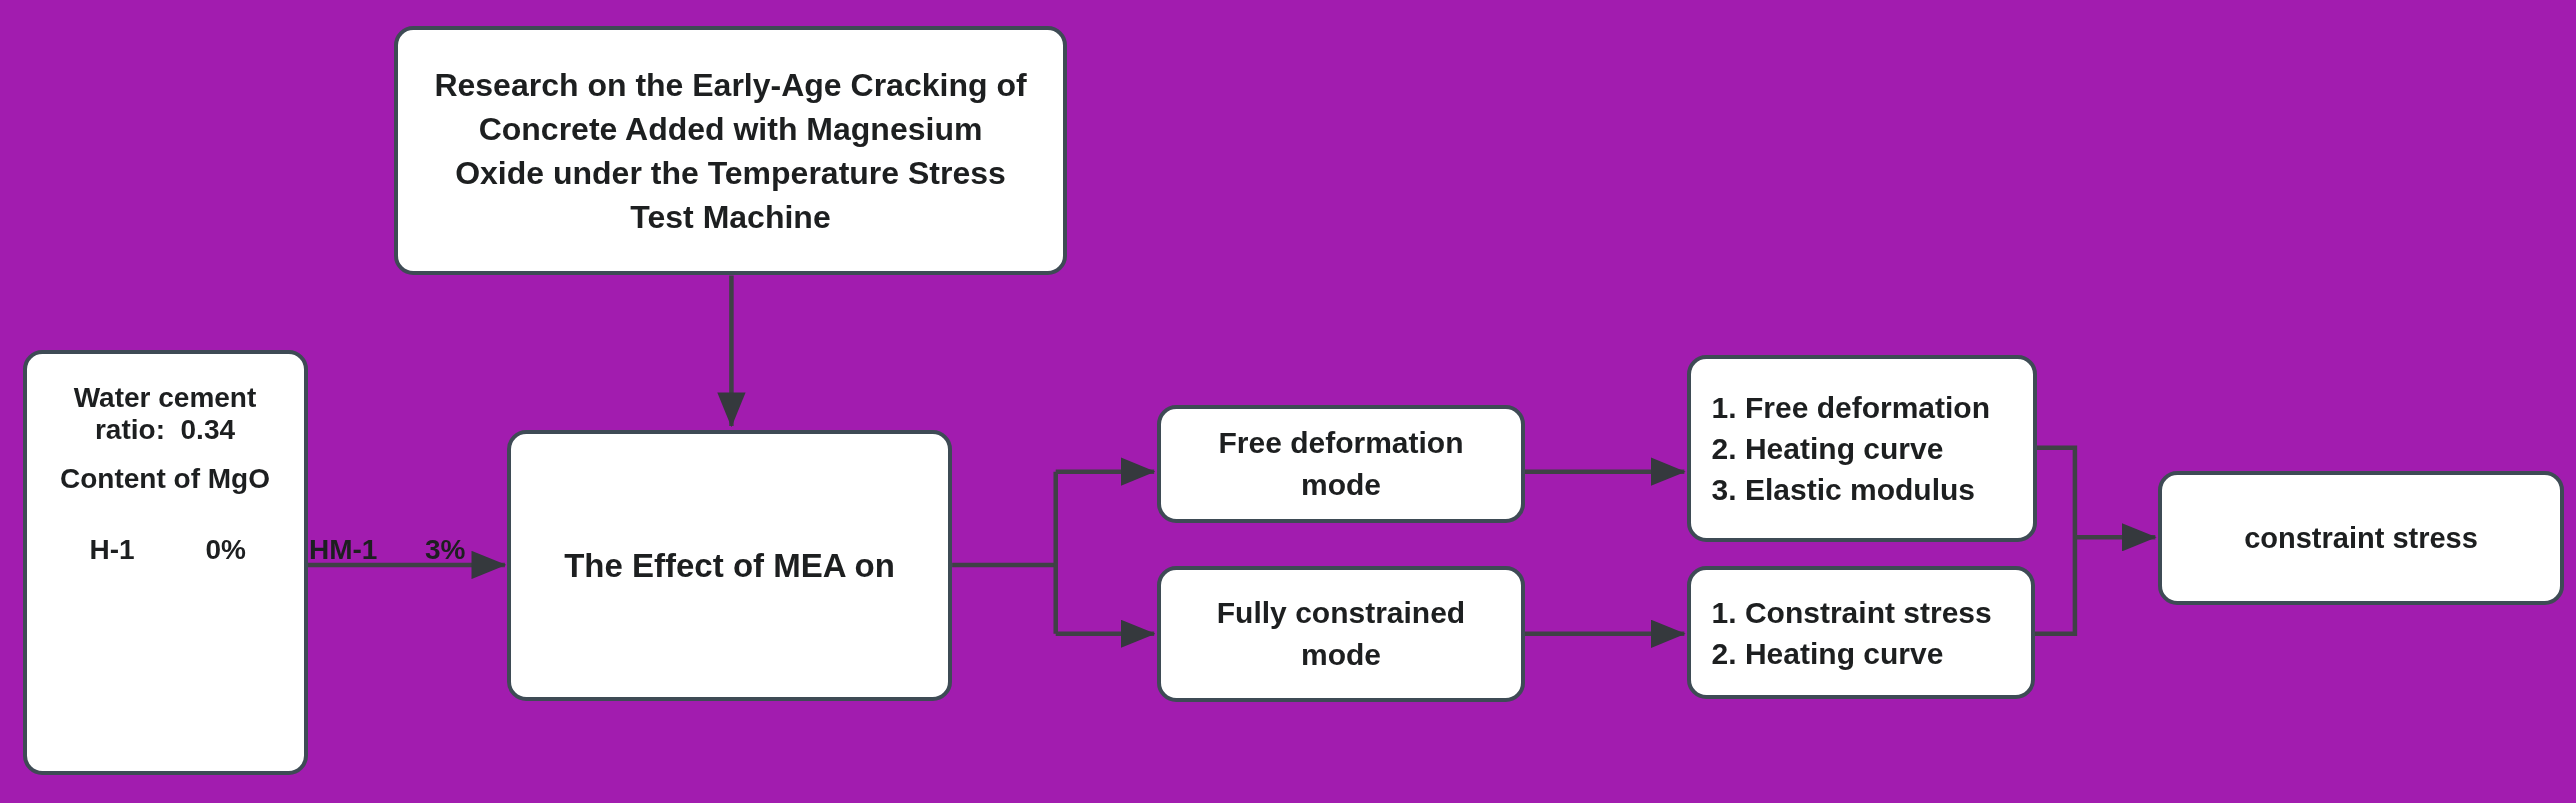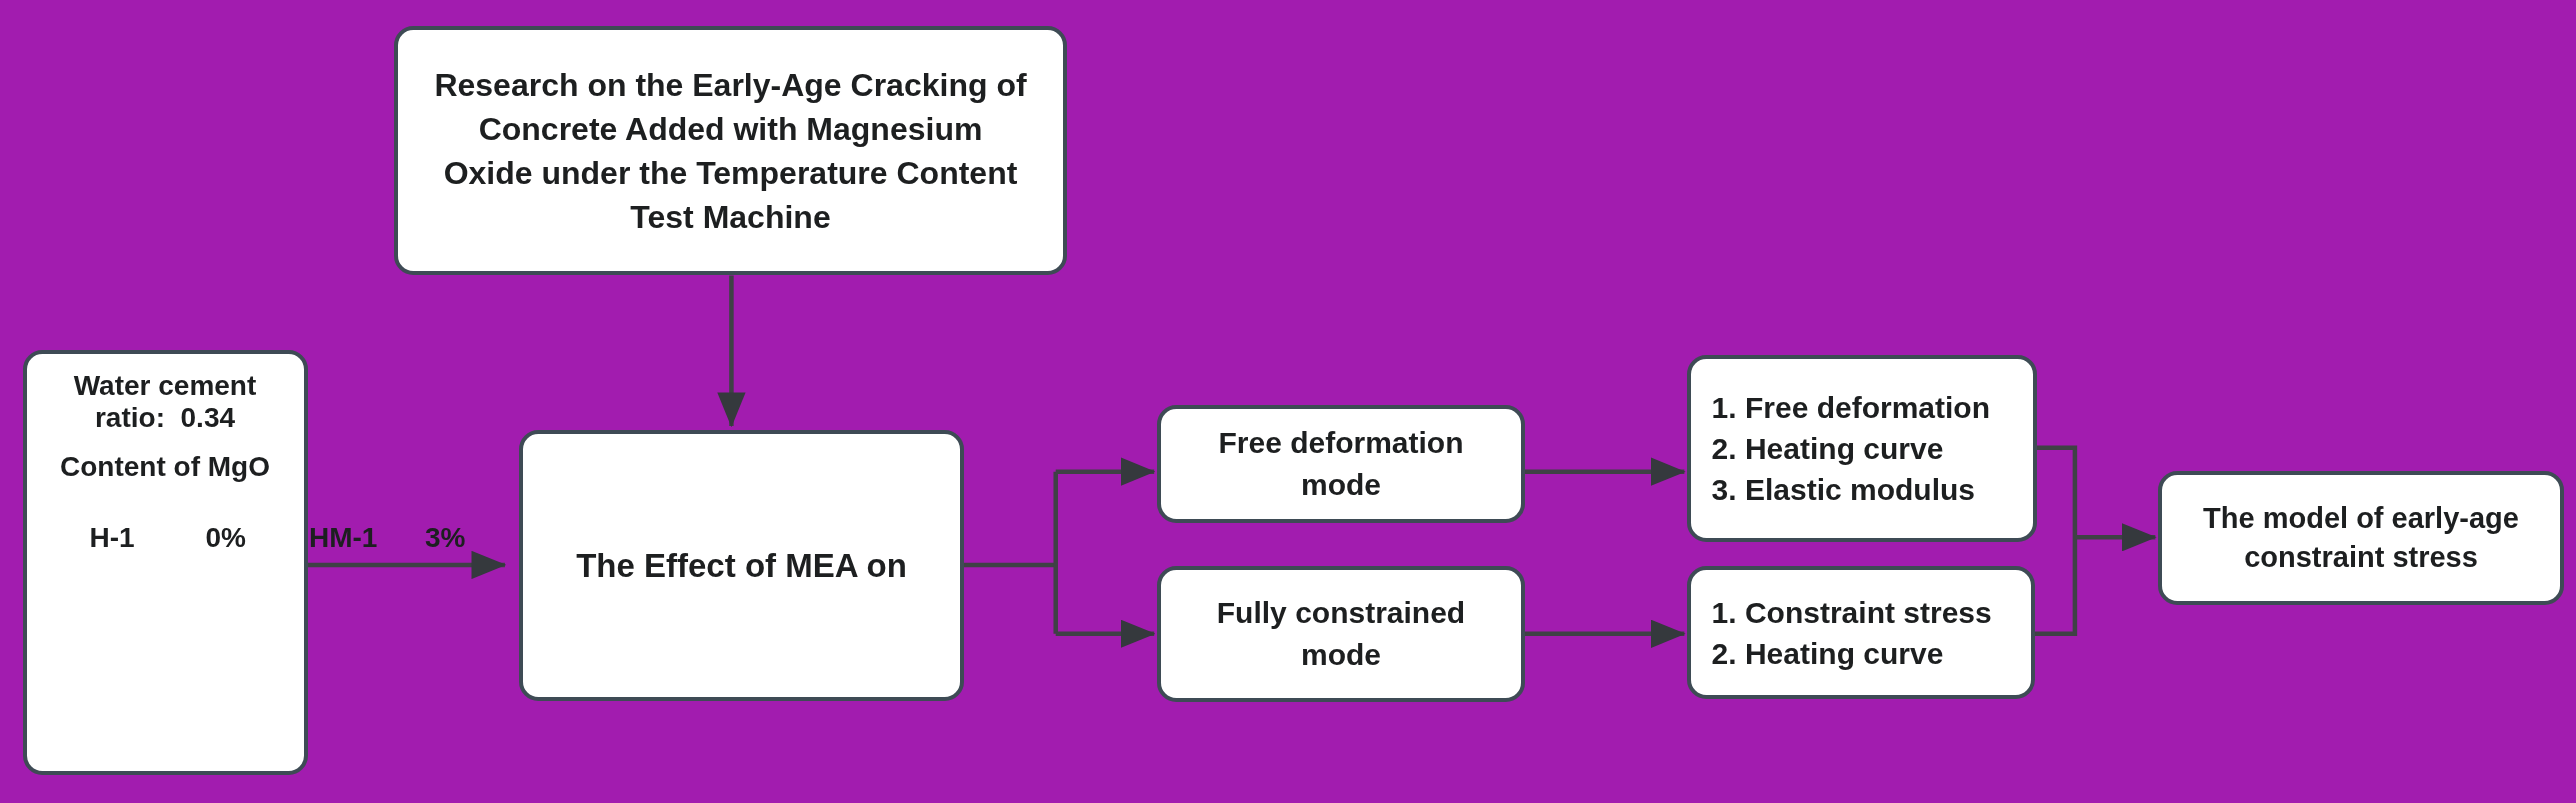--- a/index.html
+++ b/index.html
@@ -26,27 +26,27 @@
     text-align:center;
   }
   .box .ln{white-space:pre-wrap;}
 
   
   .top-box{left:394px;top:26px;width:673px;height:249px;font-size:32px;line-height:44px;}
   .left-box{
     left:22.5px;top:350px;width:285px;height:425px;
     font-size:28px;line-height:32px;
     justify-content:flex-start;
-    padding-top:16px;
+    padding-top:28px;
   }
   .left-box .lb-subtitle{margin-top:16.7px;}
   .lb-table{margin-top:32px;width:100%;display:flex;flex-direction:row;}
   .lb-row{display:flex;padding-left:63px;line-height:46px;text-align:left;}
   .lb-label{width:116px;}
-  .center-box{left:507px;top:430px;width:445px;height:271px;font-size:33px;line-height:47px;margin-left:12px;}
+  .center-box{left:507px;top:430px;width:445px;height:271px;font-size:33px;line-height:47px;}
   .mode-box{width:368px;font-size:30px;line-height:42px;}
   .free-mode-box{left:1157px;top:405px;height:118px;}
   .constrained-mode-box{left:1157px;top:566px;height:136px;text-align:center;}
   .outputs-box{
     width:350px;font-size:30px;line-height:41px;
     align-items:flex-start;text-align:left;padding-left:20.6px;
   }
   .free-outputs-box{left:1687px;top:355px;height:187px;}
   .constrained-outputs-box{left:1687px;top:566px;height:133px;width:348px;}
   .final-box{left:2158px;top:471px;width:406px;height:134px;font-size:29px;line-height:39px;}
@@ -72,21 +72,21 @@
       <path d="M2369,733 L2617,733" marker-end="url(#arrow)"></path>
       <path d="M2365,985 L2617,985" marker-end="url(#arrow)"></path>
       <path d="M3164,696 L3224,696 L3224,985 L3161,985"></path>
       <path d="M3224,835 L3349,835" marker-end="url(#arrow)"></path>
     </g>
   </svg>
 
   <div class="box top-box">
     <div class="ln">Research on the Early-Age Cracking of</div>
     <div class="ln">Concrete Added with Magnesium</div>
-    <div class="ln">Oxide under the Temperature Content</div>
+    <div class="ln">Oxide under the Temperature Stress</div>
     <div class="ln">Test Machine</div>
   </div>
 
   <div class="box left-box">
     <div class="ln">Water cement</div>
     <div class="ln">ratio:  0.34</div>
     <div class="ln lb-subtitle">Content of MgO</div>
     <div class="lb-table">
       <div class="lb-row">
         <div class="lb-label">H-1</div>
@@ -124,18 +124,17 @@
     <div class="ln">1. Free deformation</div>
     <div class="ln">2. Heating curve</div>
     <div class="ln">3. Elastic modulus</div>
   </div>
   <div class="box outputs-box constrained-outputs-box">
     <div class="ln">1. Constraint stress</div>
     <div class="ln">2. Heating curve</div>
   </div>
 
   <div class="box final-box">
-    <div class="ln">The model of early-age</div>
     <div class="ln">constraint stress</div>
   </div>
 
 </div>
 
 
 </body></html>

